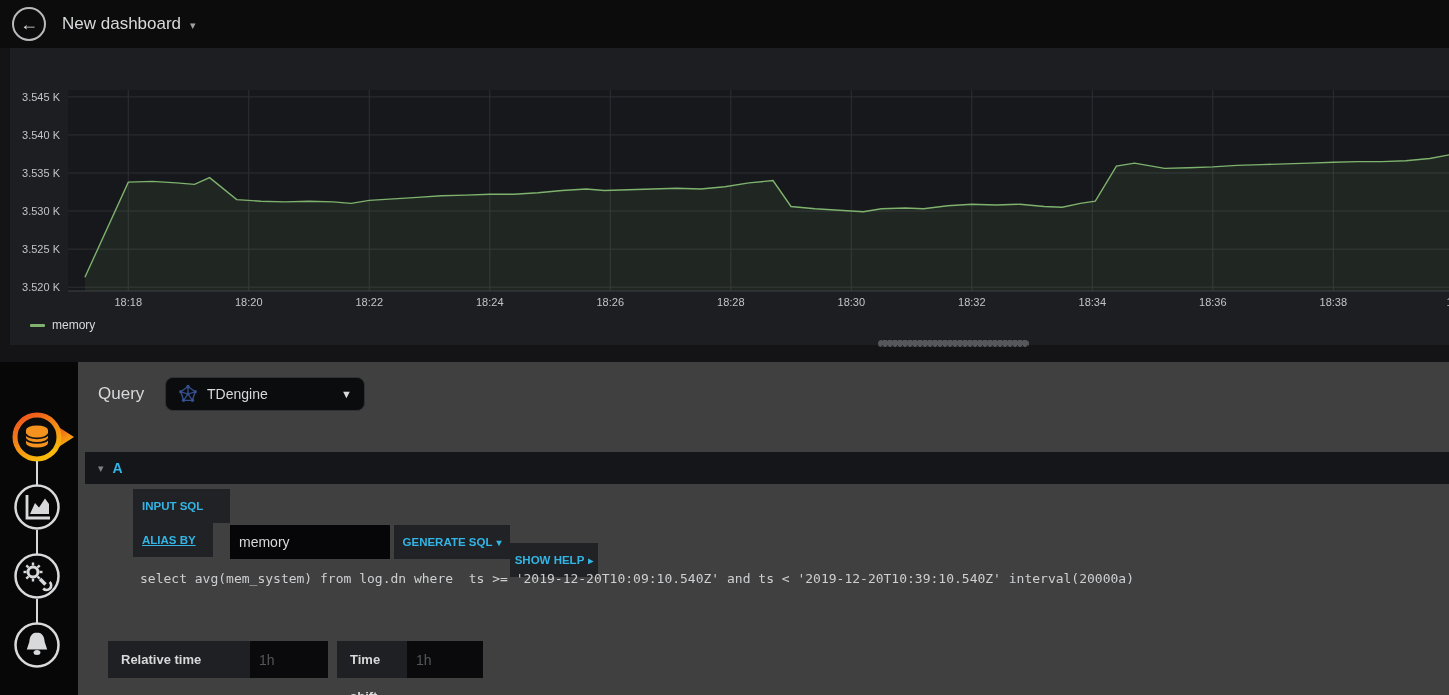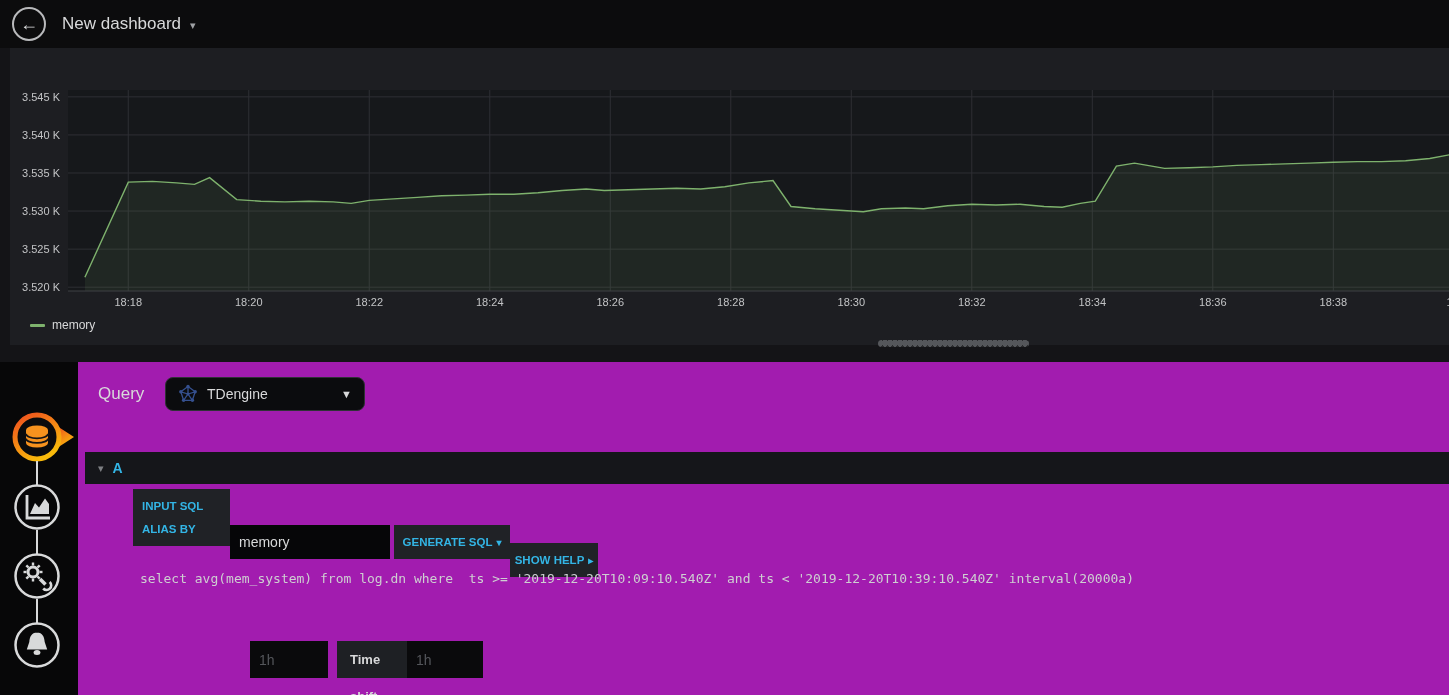--- a/index.html
+++ b/index.html
@@ -20,21 +20,21 @@
   .legend { position:absolute; left:20px; top:270px; display:flex; align-items:center; gap:7px; cursor:pointer; }
   .legend-dash { width:15px; height:3px; border-radius:1px; }
   .legend-label { font-size:12px; color:#d8d9da; }
 
   .resize-handle { position:absolute; left:878px; top:340px; width:151px; height:7px; border-radius:4px;
                    background-color:#55575b;
                    background-image:radial-gradient(circle, #2b2c2e 1px, transparent 1.3px);
                    background-size:5px 7px; background-position:2px 3px; cursor:row-resize; z-index:6; }
 
   
-  .editor { position:absolute; left:0; top:362px; width:1449px; height:333px; background:#a21caf; }
+  .editor { position:absolute; left:0; top:362px; width:1449px; height:333px; background:#404040; }
   .side-tabs { position:absolute; left:0; top:0; width:78px; height:333px; background:#070708; }
 
   .query-label { position:absolute; left:98px; top:15px; height:34px; line-height:34px; font-size:17px; font-weight:500; color:#d8d9da; }
   .ds-picker { position:absolute; left:165px; top:15px; width:200px; height:34px; background:#0b0c0e;
                border:1px solid #2f3136; border-radius:8px; display:flex; align-items:center; cursor:pointer; }
   .ds-logo { margin-left:12px; width:20px; height:20px; }
   .ds-name { margin-left:9px; font-size:14px; color:#d8d9da; }
   .ds-caret { margin-left:auto; margin-right:12px; font-size:11px; color:#d8d9da; }
 
   .refid-row { position:absolute; left:85px; top:90px; width:1364px; height:32px; background:#15161a;
@@ -44,21 +44,21 @@
 
   .q-label { position:absolute; height:34px; line-height:34px; background:#202226; color:#33b5e5;
              font-size:11.5px; font-weight:700; padding-left:9px; }
   .q-chip  { position:absolute; height:34px; line-height:34px; background:#202226; color:#33b5e5;
              font-size:11.5px; font-weight:700; text-align:center; cursor:pointer; }
   .q-input { position:absolute; height:34px; background:#0a0a0c; border:none; outline:none; color:#d8d9da;
              font-size:14px; font-family:"Liberation Sans", sans-serif; padding:0 9px; }
 
   .lbl-inputsql { left:133px; top:127px; width:97px; }
   .inp-inputsql { left:230px; top:127px; width:1219px; }
-  .lbl-alias    { left:133px; top:150px; width:97px; }
+  .lbl-alias    { left:133px; top:161px; width:80px;text-decoration:underline; }
   .inp-alias    { left:230px; top:163px; width:160px; background:#060608; }
   .chip-gensql  { left:394px; top:163px; width:116px; }
   .chip-help    { left:510px; top:181px; width:88px;  }
   .chip-caret { font-size:10px; margin-left:4px; }
 
   .gen-sql { position:absolute; left:140px; top:209px; font-family:"DejaVu Sans Mono", monospace;
              font-size:13px; color:#cecfd1; white-space:pre; }
 
   .time-label { position:absolute; height:37px; line-height:37px; background:#1e2024; color:#d8d9da;
                 font-size:13px; font-weight:700; padding-left:13px; }
@@ -224,16 +224,17 @@
   <input class="q-input inp-alias" type="text" value="memory" style="">
   <div class="q-chip chip-gensql">
     <span>GENERATE SQL</span><span class="chip-caret">▾</span>
   </div>
   <div class="q-chip chip-help">
     <span>SHOW HELP</span><span class="chip-caret">▸</span>
   </div>
 
   <div class="gen-sql">select avg(mem_system) from log.dn where  ts &gt;= '2019-12-20T10:09:10.540Z' and ts &lt; '2019-12-20T10:39:10.540Z' interval(20000a)</div>
 
+  <div class="time-label lbl-reltime">Relative time</div>
   <input class="time-input inp-reltime" type="text" placeholder="1h" style="">
   <div class="time-label lbl-tshift">Time shift</div>
   <input class="time-input inp-tshift" type="text" placeholder="1h" style="">
 </div>
 
 </body></html>

